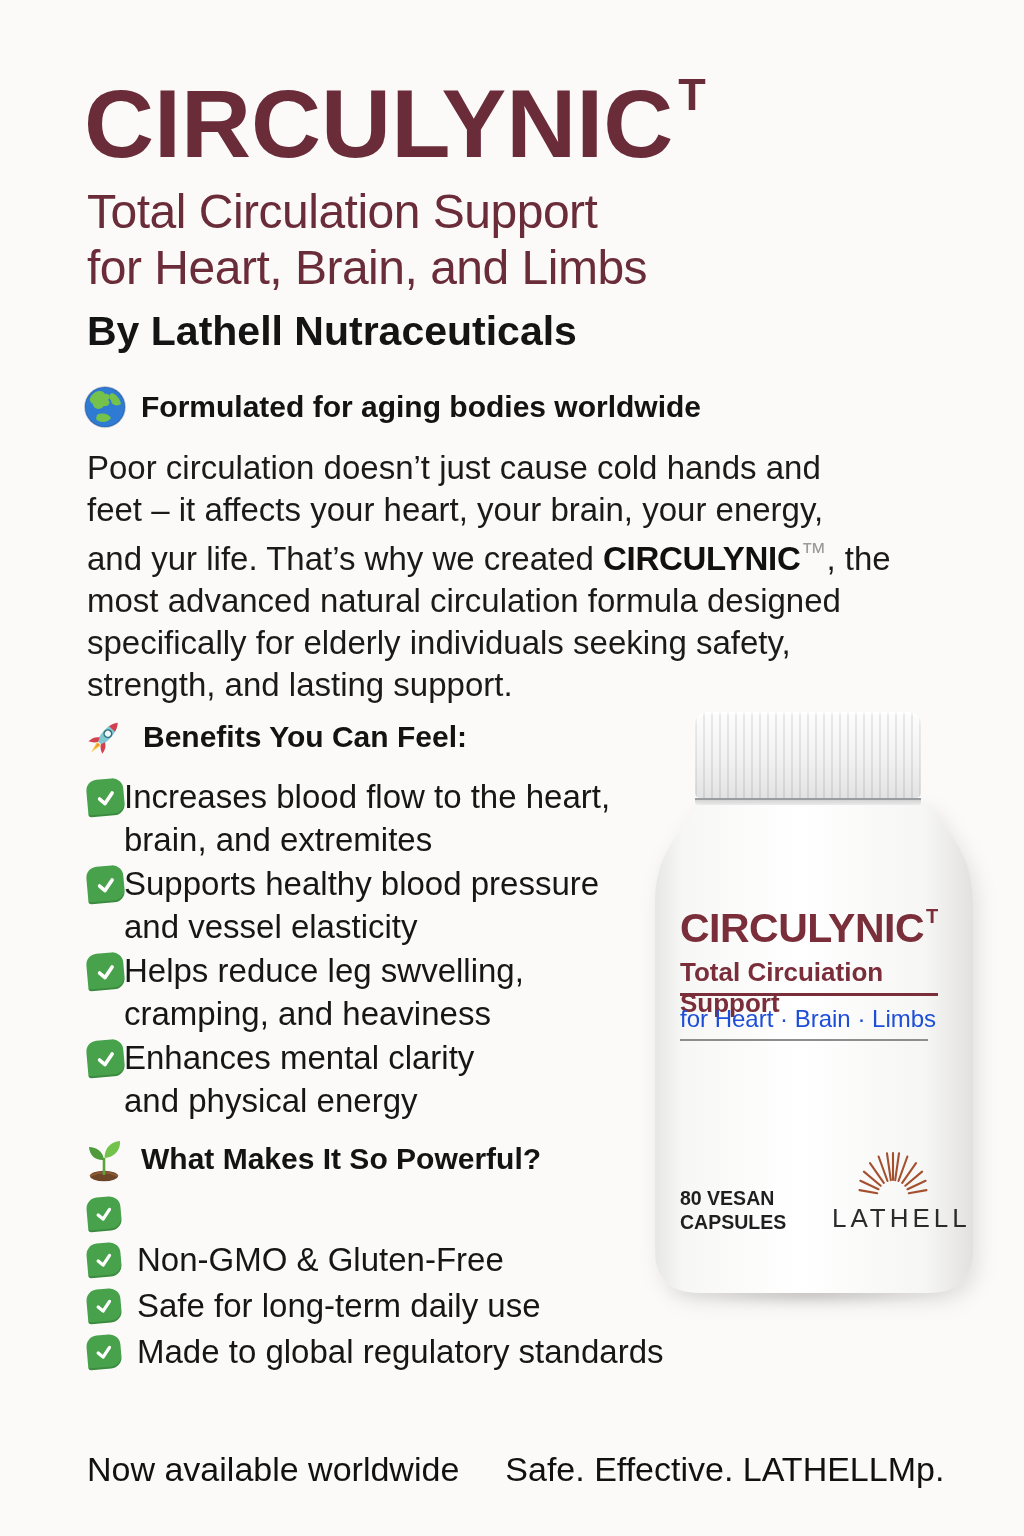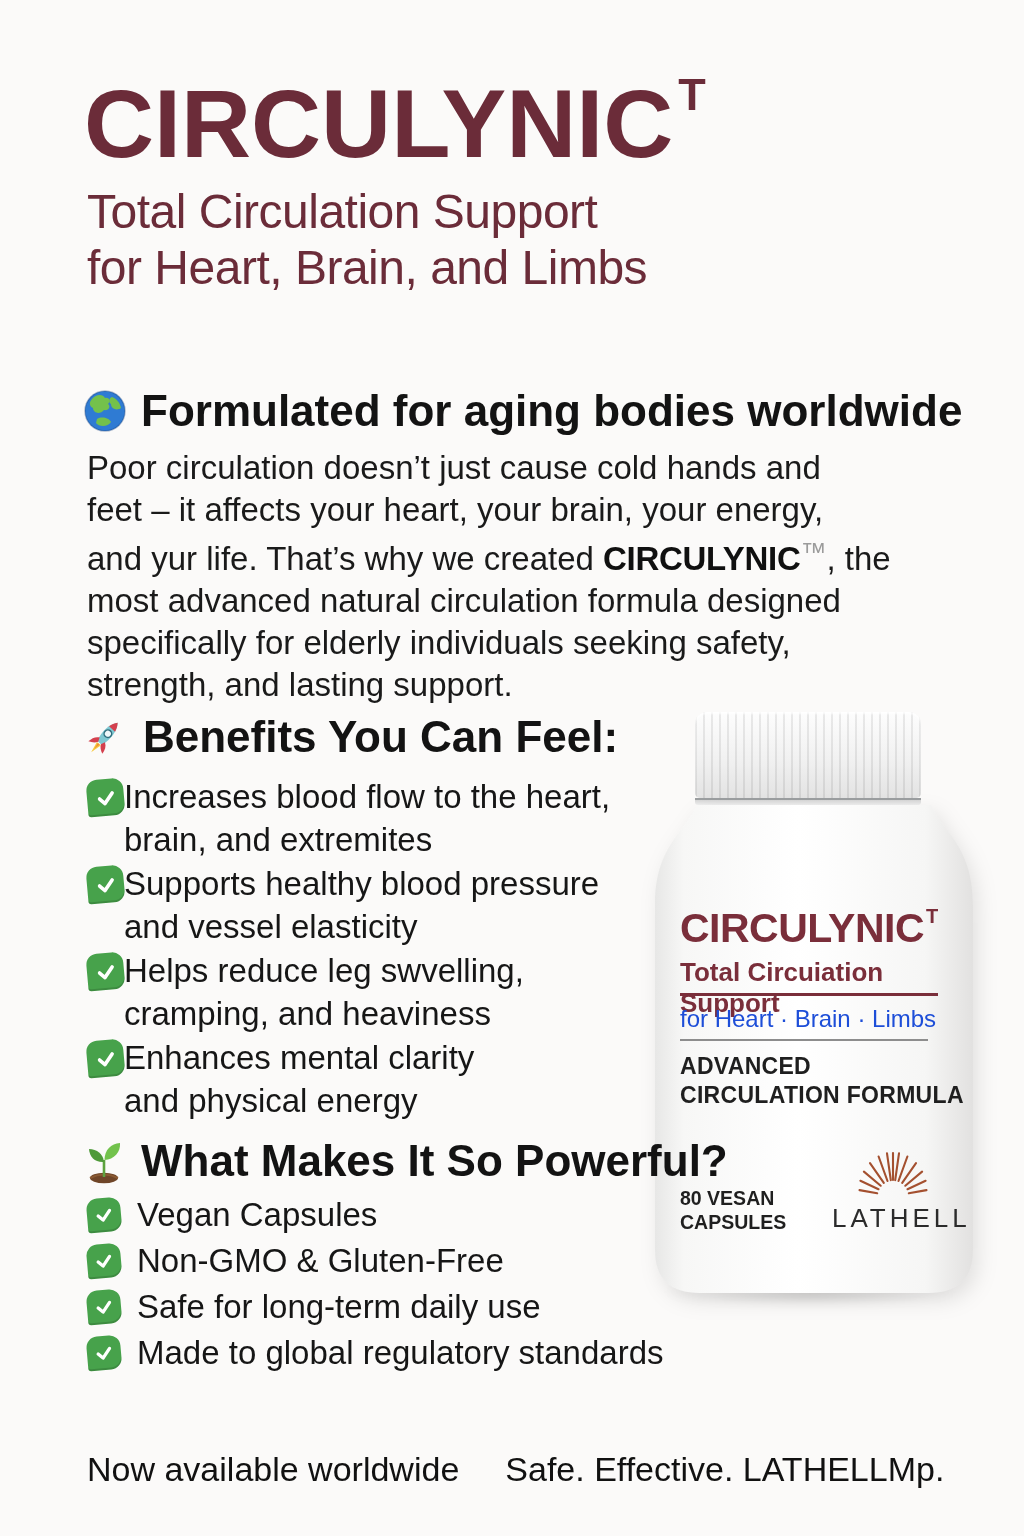--- a/index.html
+++ b/index.html
@@ -13,21 +13,21 @@
 
   
   .title{ position:absolute; left:84px; top:72px; font-size:97px; font-weight:700;
           color:#6b2c39; line-height:1; letter-spacing:0; }
   .title-sup{ font-size:45px; vertical-align:47px; margin-left:5px; font-weight:700; }
   .subtitle{ position:absolute; left:87px; top:184px; font-size:48px; font-weight:400;
              color:#6b2c39; line-height:56px; letter-spacing:-0.5px; }
   .byline{ position:absolute; left:87px; top:308px; font-size:41px; font-weight:700; color:#141414; }
 
   
-  .sec-head{ display:flex; align-items:center; gap:15px; font-size:44px; font-weight:700; color:#131313; }
+  .sec-head{ display:flex; align-items:center; gap:15px; font-size:30px; font-weight:700; color:#131313; }
   .intro-head{ position:absolute; left:84px; top:386px; }
   .benefits-head{ position:absolute; left:78px; top:712px; }
   .powerful-head{ position:absolute; left:82px; top:1136px; }
 
   
   .paragraph{ position:absolute; left:87px; top:447px; font-size:33px; line-height:42px; color:#1a1a1a; }
   .pline{ white-space:pre; }
   .pline b{ font-weight:700; color:#101010; letter-spacing:-0.3px; }
   .tm{ color:#9b9b9b; font-size:26px; vertical-align:9px; }
 
@@ -96,24 +96,20 @@
         </linearGradient>
       </defs>
       <path d="M59,0 C46,28 17,42 17,100 L17,445 Q17,488 62,488 L290,488 Q335,488 335,445 L335,100 C335,42 306,28 293,0 Z" fill="url(#bodyGrad)"></path>
     </svg>
 
     <div class="lb-brand"><span>CIRCULYNIC</span><span class="lb-sup">T</span></div>
     <div class="lb-line">Total Circuiation Support</div>
     <div class="lb-rule-maroon"></div>
     <div class="lb-targets">for Heart · Brain · Limbs</div>
     <div class="lb-rule-gray"></div>
-    <div class="lb-formula">
-      <div>ADVANCED</div>
-      <div>CIRCULATION FORMULA</div>
-    </div>
     <div class="lb-count">
       <div>80 VESAN</div>
       <div>CAPSULES</div>
     </div>
     <div class="lb-logo">
       <svg width="112" height="48" viewBox="0 0 112 48">
         <g stroke="#a4502f" stroke-width="2.1" stroke-linecap="round">
           <line x1="70.8" y1="43.2" x2="88.5" y2="40.1"></line>
           <line x1="69.5" y1="39.2" x2="87.6" y2="30.8"></line>
           <line x1="67.3" y1="35.7" x2="84.1" y2="21.6"></line>
@@ -133,20 +129,21 @@
     </div>
   </div>
 
   <h1 class="title"><span>CIRCULYNIC</span><span class="title-sup">T</span></h1>
 
   <div class="subtitle">
     <div>Total Circulation Support</div>
     <div>for Heart, Brain, and Limbs</div>
   </div>
 
+  <div class="byline">By Lathell Nutraceuticals</div>
 
   <div class="sec-head intro-head">
     <svg width="42" height="42" viewBox="0 0 42 42">
       <circle cx="21" cy="21" r="20" fill="#2f7bd3"></circle>
       <path d="M8,9 C12,4 19,4 21,8 C25,7 27,11 24,14 C27,16 25,21 20,20 C16,25 9,23 9,18 C5,16 5,12 8,9 Z" fill="#74c14b"></path>
       <path d="M28,7 C33,9 36,13 37,18 C33,21 27,19 27,14 C24,12 25,8 28,7 Z" fill="#74c14b"></path>
       <path d="M13,29 C18,26 25,28 27,32 C24,37 15,37 12,33 Z" fill="#74c14b"></path>
       <circle cx="21" cy="21" r="20" fill="none" stroke="rgba(20,60,120,0.35)" stroke-width="1.5"></circle>
     </svg>
     <span>Formulated for aging bodies worldwide</span>
@@ -226,21 +223,20 @@
     <span>What Makes It So Powerful?</span>
   </div>
 
   <div class="powerful-list">
     <div class="p-item">
       <span class="check-badge">
           <svg width="20" height="20" viewBox="0 0 22 22">
             <polyline points="4.5,11.5 9.5,16.5 17.5,6.5" fill="none" stroke="#fff" stroke-width="3.6" stroke-linecap="round" stroke-linejoin="round"></polyline>
           </svg>
         </span>
-      <span class="check-text">Vegan Capsules</span>
     </div>
     <div class="p-item">
       <span class="check-badge">
           <svg width="20" height="20" viewBox="0 0 22 22">
             <polyline points="4.5,11.5 9.5,16.5 17.5,6.5" fill="none" stroke="#fff" stroke-width="3.6" stroke-linecap="round" stroke-linejoin="round"></polyline>
           </svg>
         </span>
       <span class="check-text">Non-GMO &amp; Gluten-Free</span>
     </div>
     <div class="p-item">

